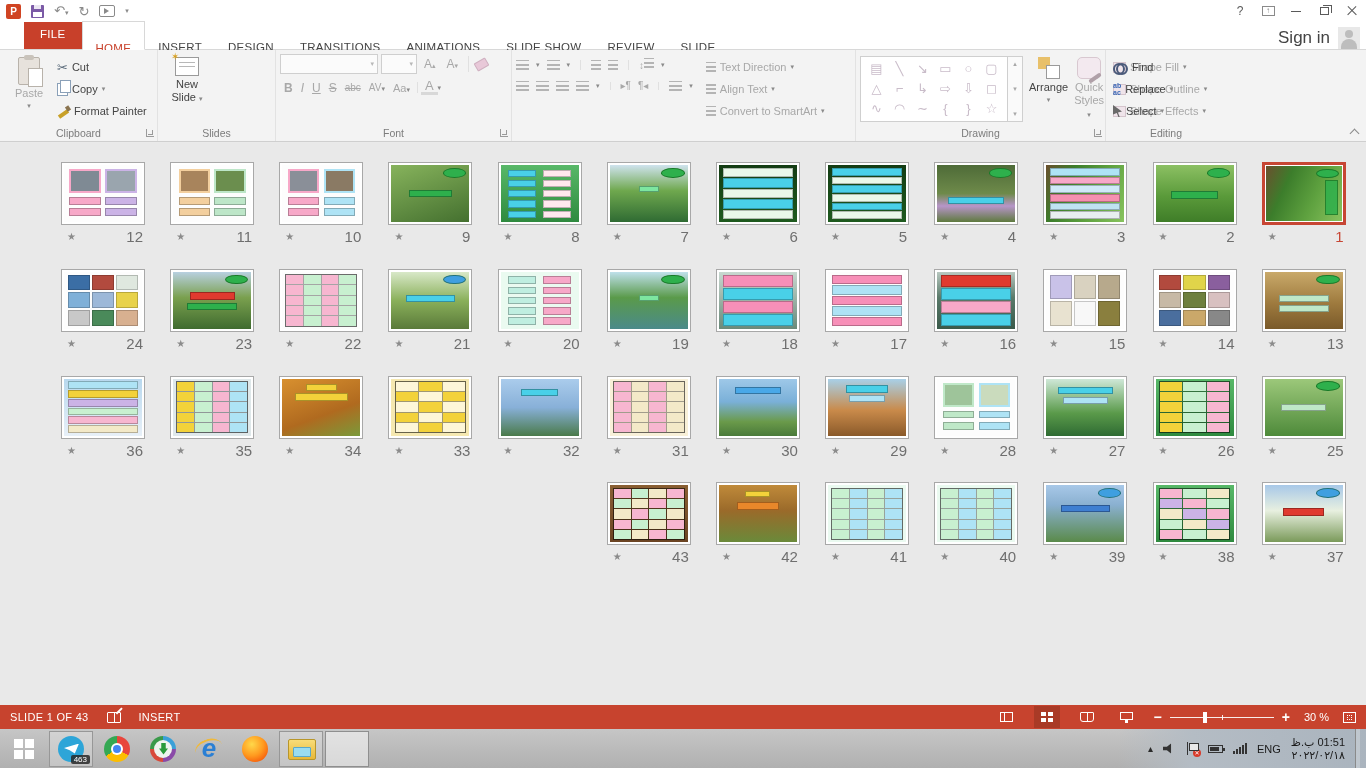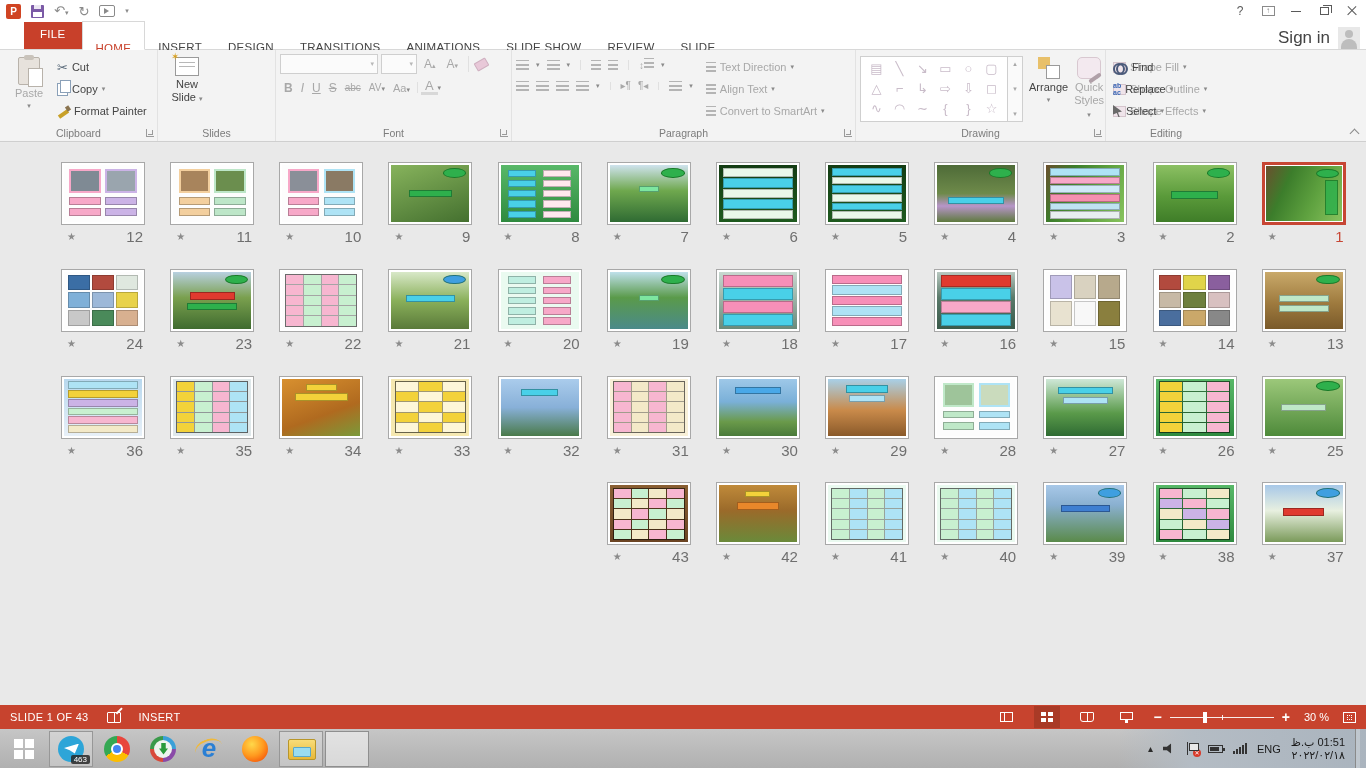--- a/index.html
+++ b/index.html
@@ -382,24 +382,20 @@
               <span>Align Text</span>
               <span class="dd">▾</span>
             </div>
           <div class="rbtn dis">
               <span class="lines sm"></span>
               <span>Convert to SmartArt</span>
               <span class="dd">▾</span>
             </div>
         </div>
       </div>
-      <div class="gname">
-          <span>Paragraph</span>
-          <span class="launcher"></span>
-        </div>
     </div>
 
     <div class="group" style="width:250px;">
       <div class="gbody" style="gap:6px;">
         <div style="display:flex;">
           <div class="shape-gallery" id="shape-gallery">
               <span>▤</span>
               <span>╲</span>
               <span>↘</span>
               <span>▭</span>

